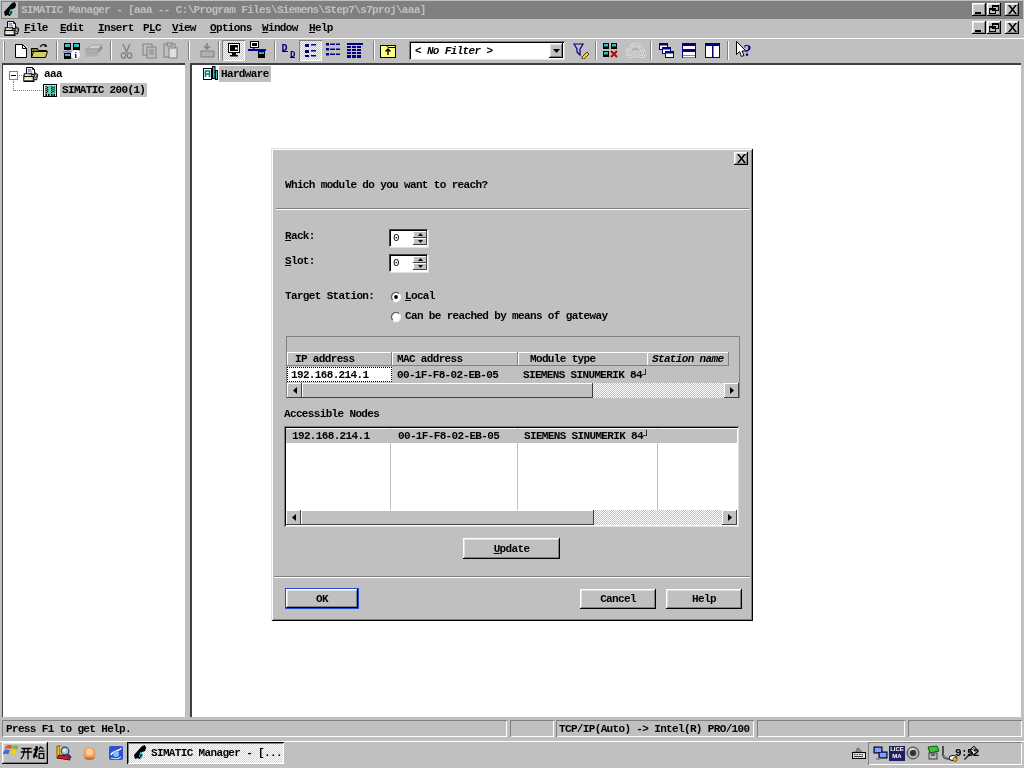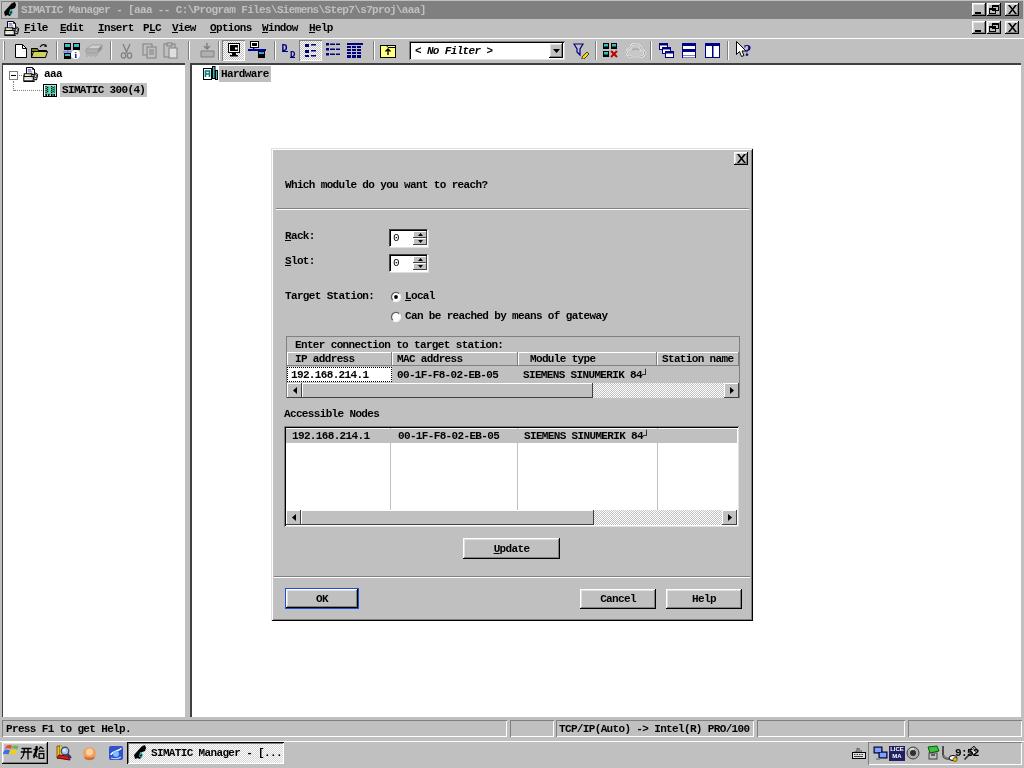--- a/index.html
+++ b/index.html
@@ -370,21 +370,21 @@
           <rect x="9.5" y="7" width="1.2" height="1.2"></rect>
           <rect x="8" y="8" width="1.2" height="1.2"></rect>
           <rect x="2.5" y="10" width="1.5" height="2"></rect>
           <rect x="5" y="10" width="1.5" height="2"></rect>
           <rect x="8" y="10" width="1.5" height="2"></rect>
           <rect x="10.5" y="10" width="1.5" height="2"></rect>
         </g>
         <rect x="11" y="2" width="1.2" height="7" fill="#208878"></rect>
       </svg>
     </div>
-  <div class="abs ct" style="left:60px;top:83px;height:14px;background:#c0c0c0;padding:0 2px;">SIMATIC 300(4)</div>
+  <div class="abs ct" style="left:60px;top:83px;height:14px;background:#c0c0c0;padding:0 2px;">SIMATIC 200(1)</div>
 </div>
 
 <div class="abs" id="rightpanel" style="left:200px;top:63px;width:400px;height:40px;">
   <div class="abs" style="left:3px;top:3px;width:15px;height:16px;">
       <svg width="15" height="16" viewBox="0 0 15 16">
         <rect x="0.5" y="2.5" width="8" height="11" fill="#fff" stroke="#000"></rect>
         <path d="M2.5 11v-6h4v6M2.5 8h4" fill="none" stroke="#008080" stroke-width="1.6"></path>
         <rect x="9.5" y="0.5" width="2.5" height="12" fill="#30c0c0" stroke="#000"></rect>
         <rect x="12.5" y="4.5" width="2" height="9" fill="#30c0c0" stroke="#000"></rect>
       </svg>
@@ -561,32 +561,31 @@
   <div class="abs" id="radio2" style="left:119px;top:163px;">
       <svg width="12" height="12" viewBox="0 0 12 12">
         <circle cx="6" cy="6" r="4.2" fill="#fff"></circle>
         <path d="M9.2 2.8A4.5 4.5 0 0 0 2.8 9.2" fill="none" stroke="#606060" stroke-width="1.3"></path>
         <path d="M2.8 9.2A4.5 4.5 0 0 0 9.2 2.8" fill="none" stroke="#f2f2f2" stroke-width="1.3"></path>
       </svg>
     </div>
   <div class="abs" style="left:134px;top:162px;">Can be reached by means of gateway</div>
 
   <div class="abs" id="conntable" style="left:15px;top:188px;width:454px;height:62px;background:#c0c0c0;border:1px solid #808080;">
-    <div class="abs ct" style="left:0px;top:0px;width:452px;height:15px;padding-left:8px;">Enter connection to target station:</div>
     <div class="abs" style="left:0px;top:15px;width:452px;height:14px;" id="tablehead">
       <div class="abs hcell" style="left:0px;width:105px;">
           <span style="margin-left:8px;">IP address</span>
         </div>
       <div class="abs hcell" style="left:105px;width:126px;">
           <span style="margin-left:5px;">MAC address</span>
         </div>
       <div class="abs hcell" style="left:231px;width:139px;">
           <span style="margin-left:12px;">Module type</span>
         </div>
-      <div class="abs hcell" style="left:370px;width:82px;">
+      <div class="abs hcell" style="left:360px;width:82px;font-style:italic;">
           <span style="margin-left:5px;">Station name</span>
         </div>
     </div>
     <div class="abs" style="left:0px;top:29px;width:452px;height:17px;background:#c0c0c0;" id="tablerow">
       <div class="abs ct" style="left:0px;top:1px;width:105px;height:15px;background:#fff;border:1px dotted #000;">
           <span style="margin-left:3px;">192.168.214.1</span>
         </div>
       <div class="abs ct" style="left:110px;top:1px;height:15px;">00-1F-F8-02-EB-05</div>
       <div class="abs ct" style="left:236px;top:1px;height:15px;">SIEMENS SINUMERIK 84┘</div>
     </div>

